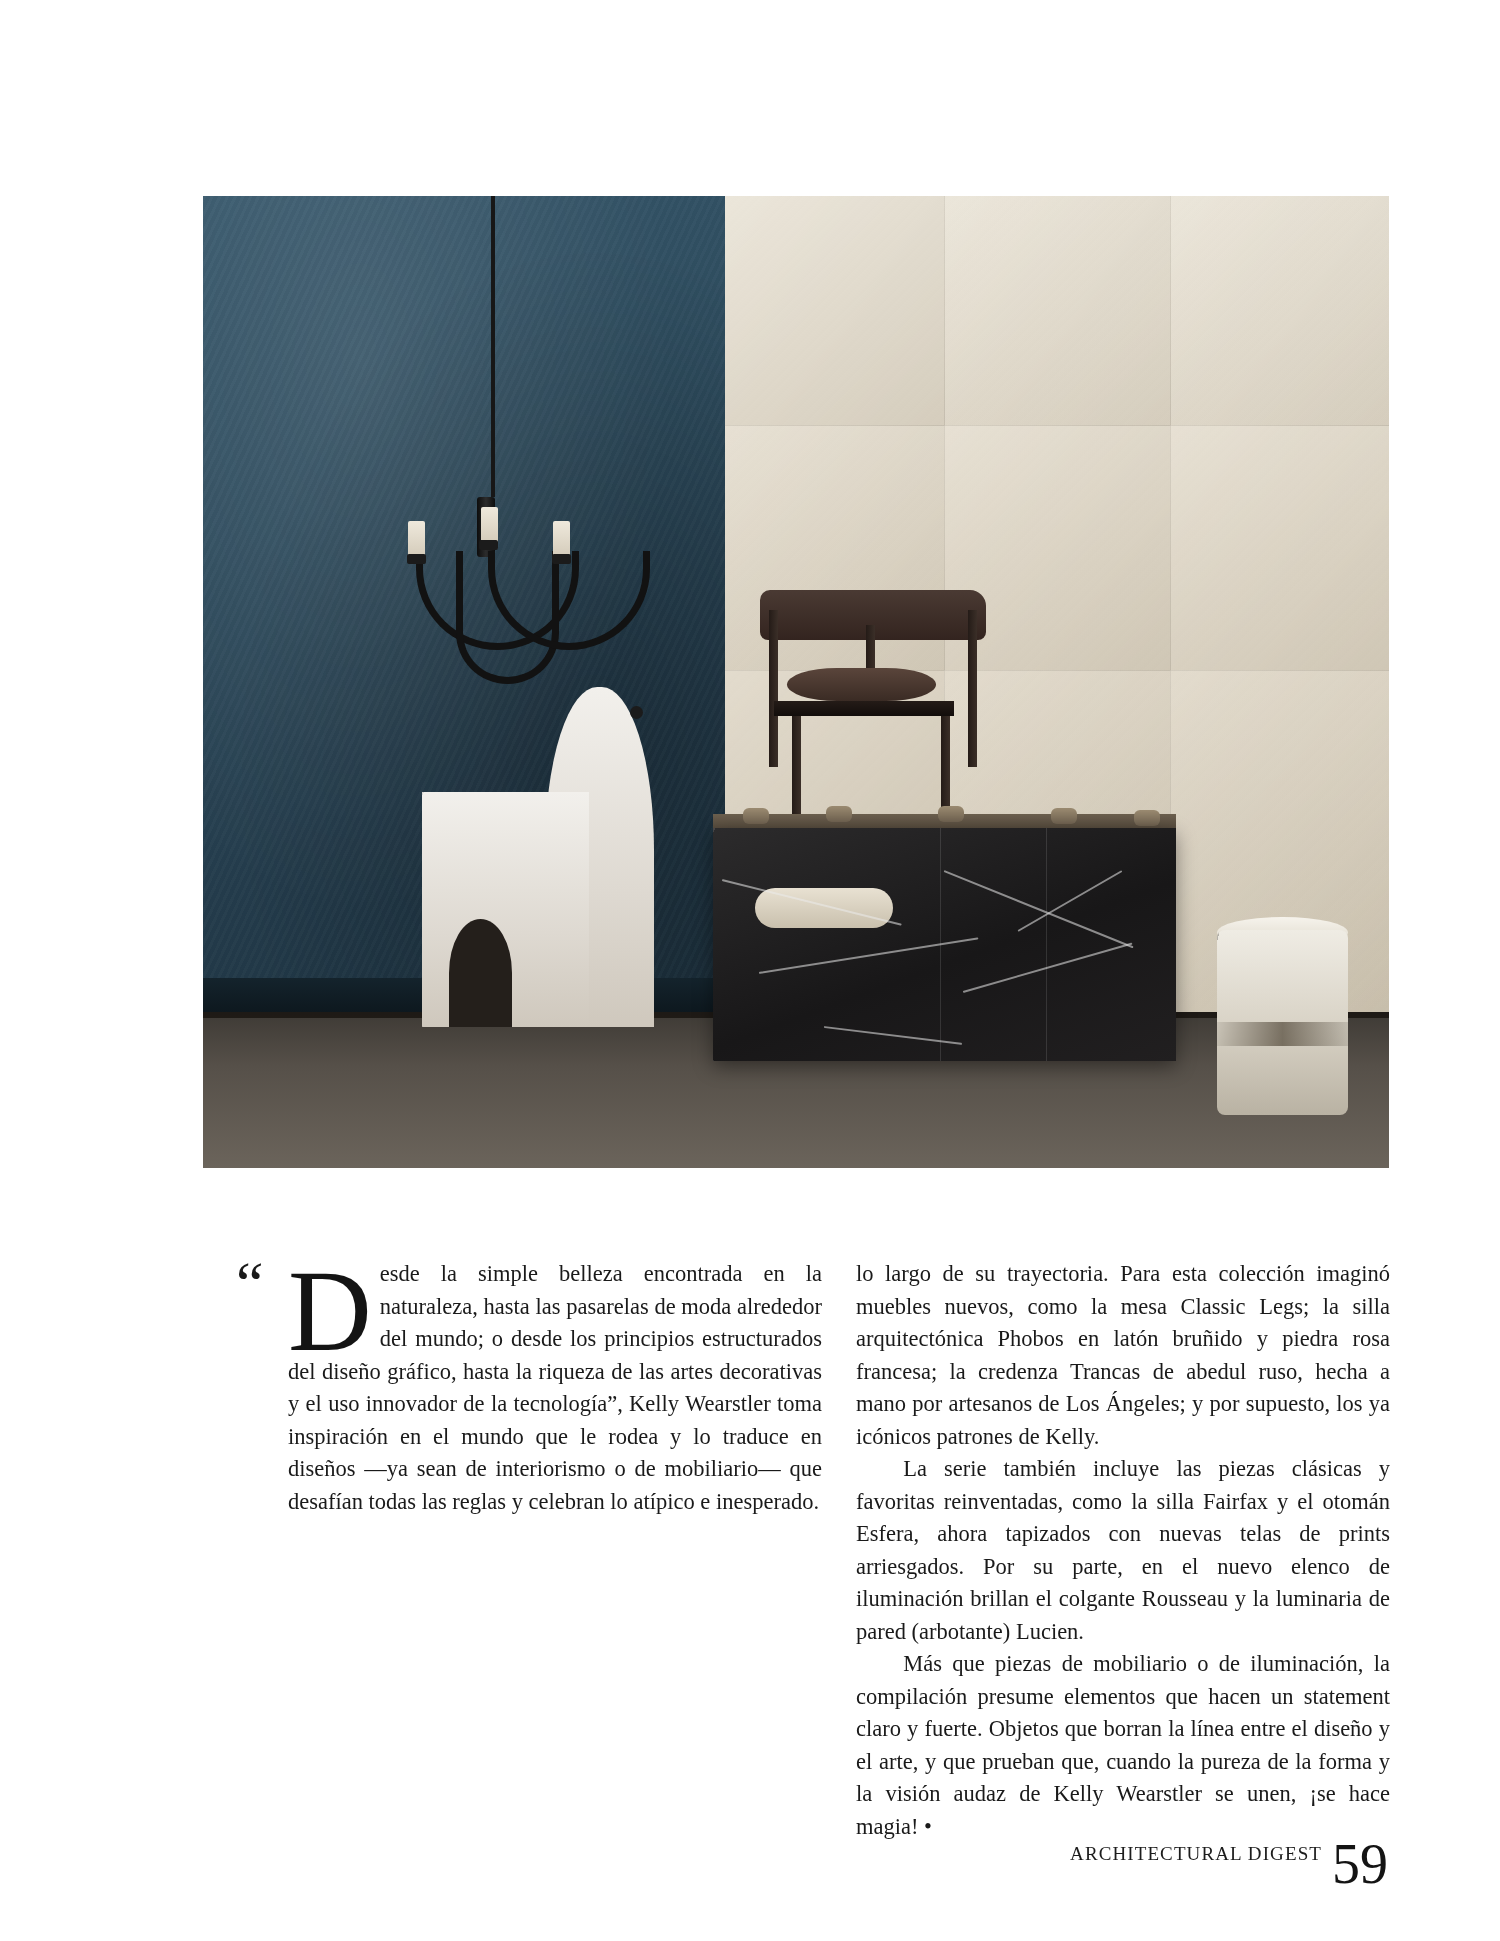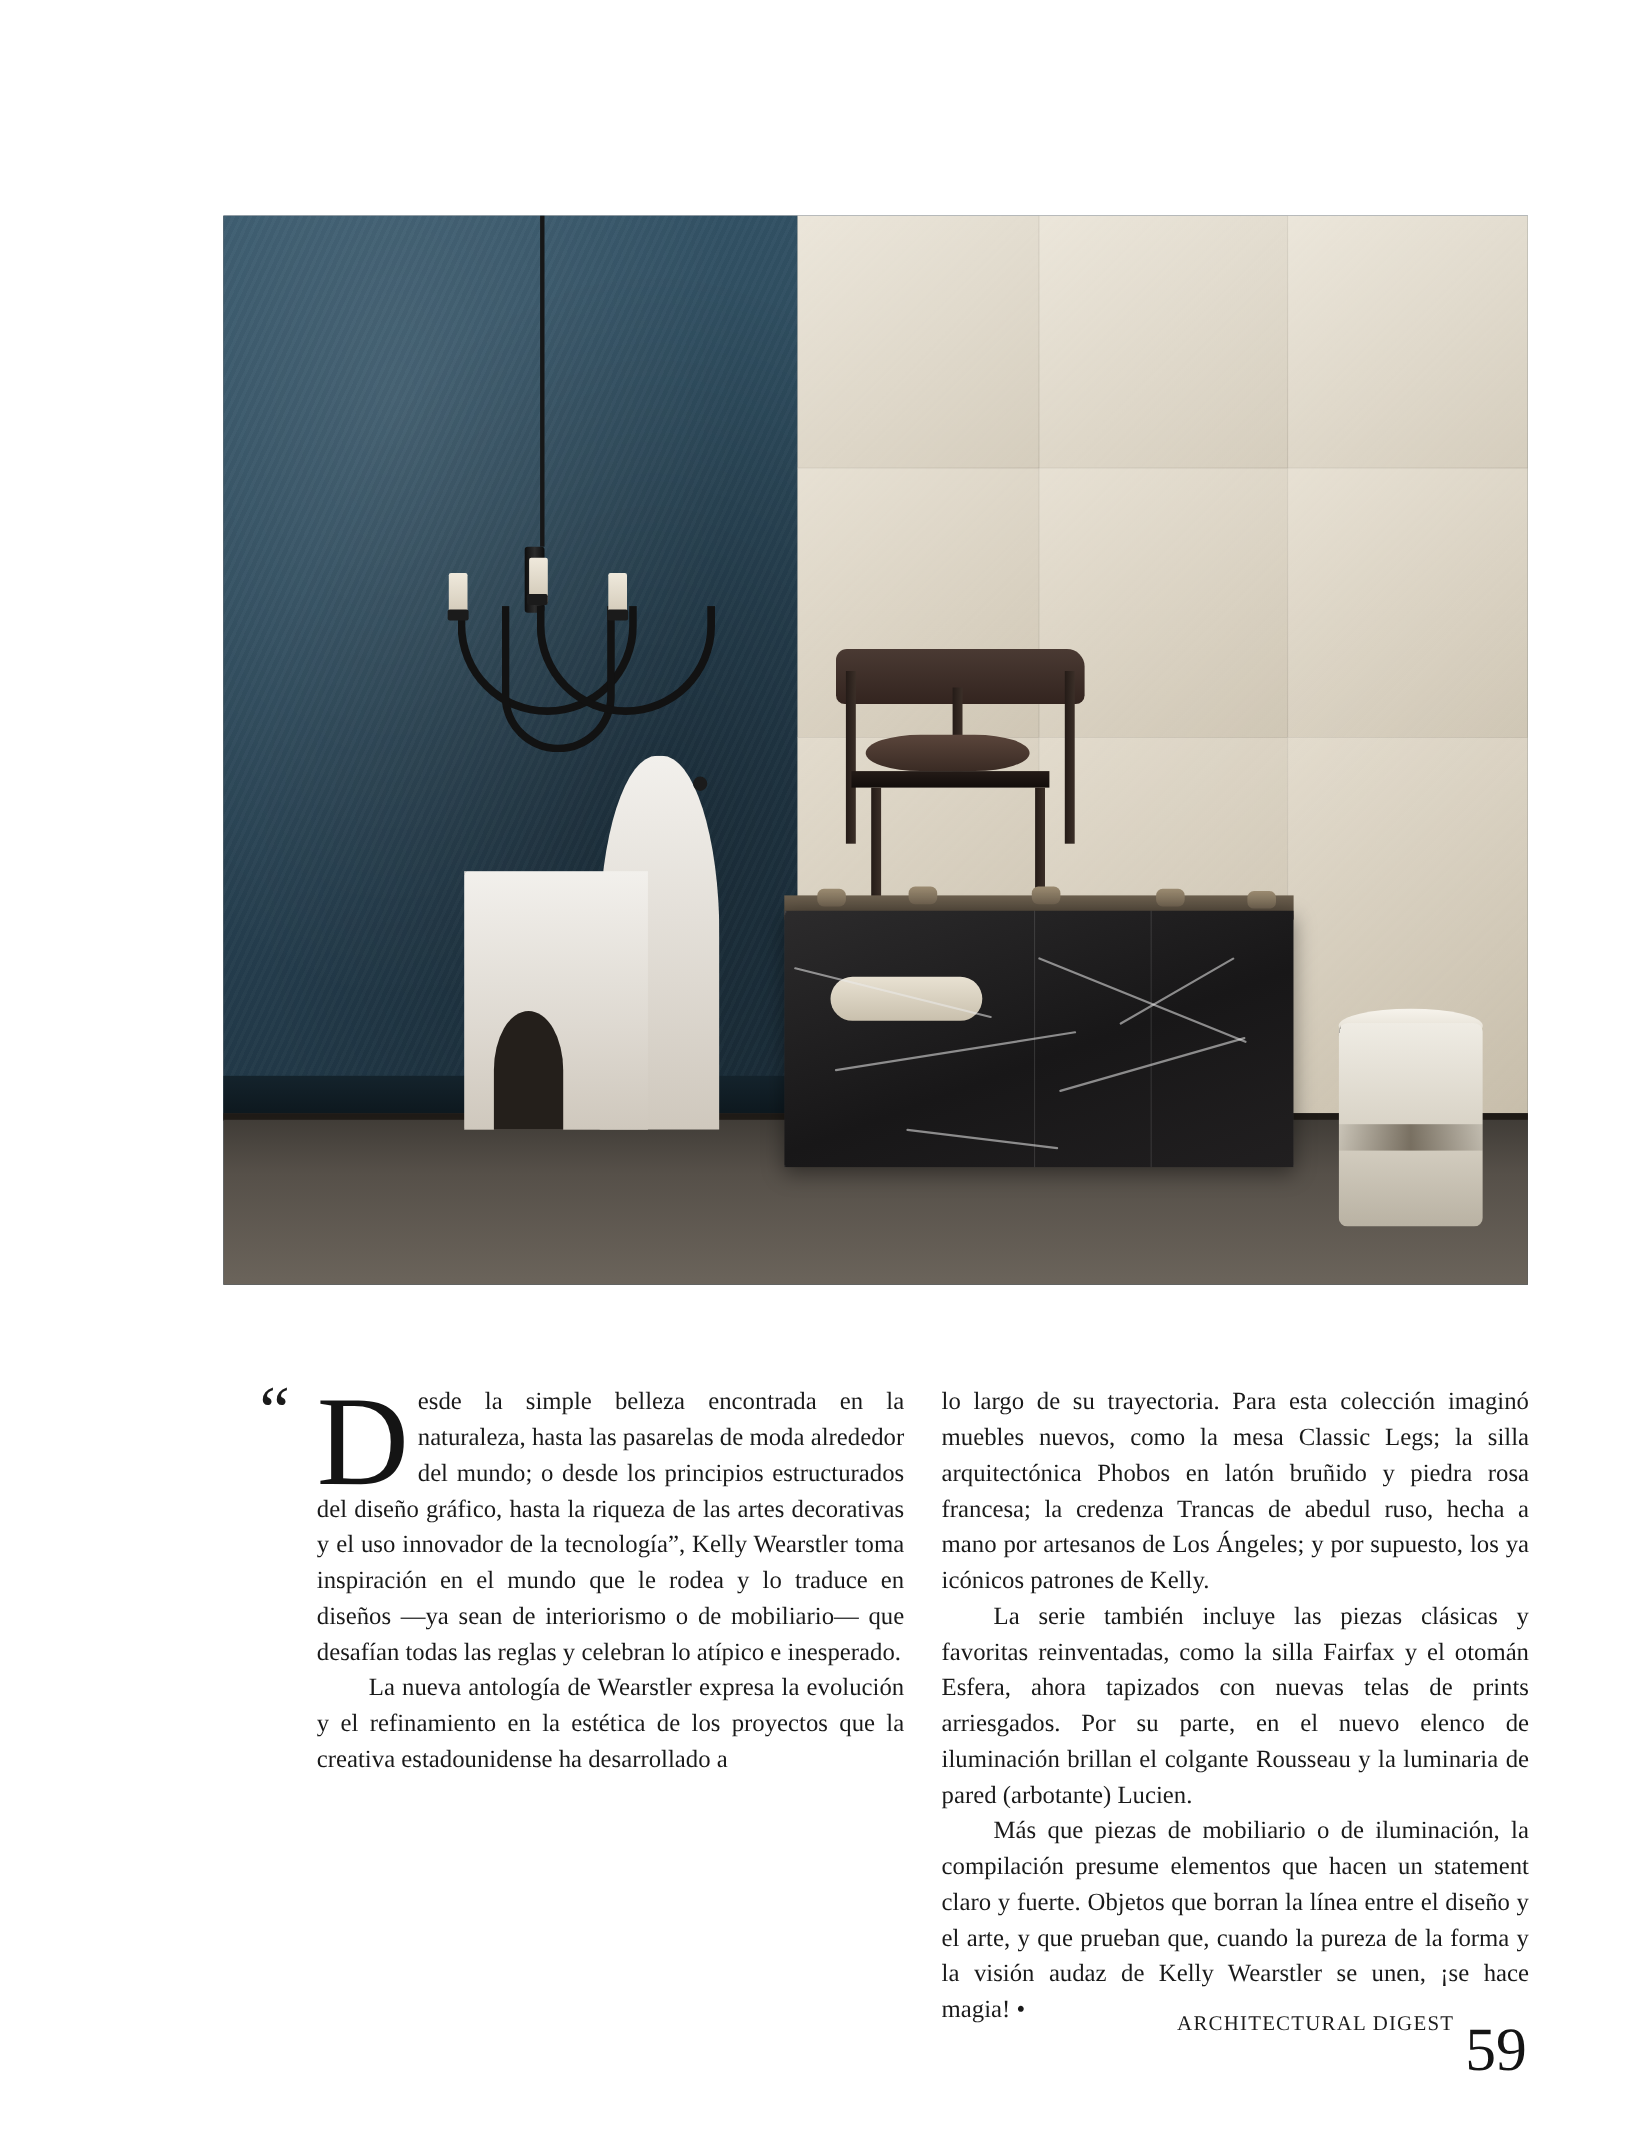--- a/index.html
+++ b/index.html
@@ -316,21 +316,21 @@
     color: #1a1a1a;
     font-family: "Liberation Serif", serif;
   }
 
   
   .footer {
     position: absolute;
     right: 112px;
     bottom: 52px;
     display: flex;
-    align-items: flex-start;
+    align-items: center;
     gap: 10px;
   }
   .footer-brand {
     font-size: 19px;
     letter-spacing: 1.1px;
     color: #1c1c1c;
     padding-bottom: 9px;
     font-family: "Liberation Serif", serif;
   }
   .footer-page {
@@ -418,21 +418,20 @@
 </div>
 
 <div class="cols">
 
   <div class="col">
     <p class="first">
       <span class="openquote">“</span>
       <span class="dropcap">D</span>
       <span>esde la simple belleza encontrada en la naturaleza, hasta las pasarelas de moda alrededor del mundo; o desde los principios estructurados del diseño gráfico, hasta la riqueza de las artes decorativas y el uso innovador de la tecnología”, Kelly Wearstler toma inspiración en el mundo que le rodea y lo traduce en diseños —ya sean de interiorismo o de mobiliario— que desafían todas las reglas y celebran lo atípico e inesperado.</span>
     </p>
-    <p><span>La nueva antología de Wearstler expresa la evolución y el refinamiento en la estética de los proyectos que la creativa estadounidense ha desarrollado a</span></p>
   </div>
 
   <div class="col">
     <p><span>lo largo de su trayectoria. Para esta colección imaginó muebles nuevos, como la mesa Classic Legs; la silla arquitectónica Phobos en latón bruñido y piedra rosa francesa; la credenza Trancas de abedul ruso, hecha a mano por artesanos de Los Ángeles; y por supuesto, los ya icónicos patrones de Kelly.</span></p>
     <p><span>La serie también incluye las piezas clásicas y favoritas reinventadas, como la silla Fairfax y el otomán Esfera, ahora tapizados con nuevas telas de prints arriesgados. Por su parte, en el nuevo elenco de iluminación brillan el colgante Rousseau y la luminaria de pared (arbotante) Lucien.</span></p>
     <p><span>Más que piezas de mobiliario o de iluminación, la compilación presume elementos que hacen un statement claro y fuerte. Objetos que borran la línea entre el diseño y el arte, y que prueban que, cuando la pureza de la forma y la visión audaz de Kelly Wearstler se unen, ¡se hace magia! •</span></p>
   </div>
 
 </div>
 

